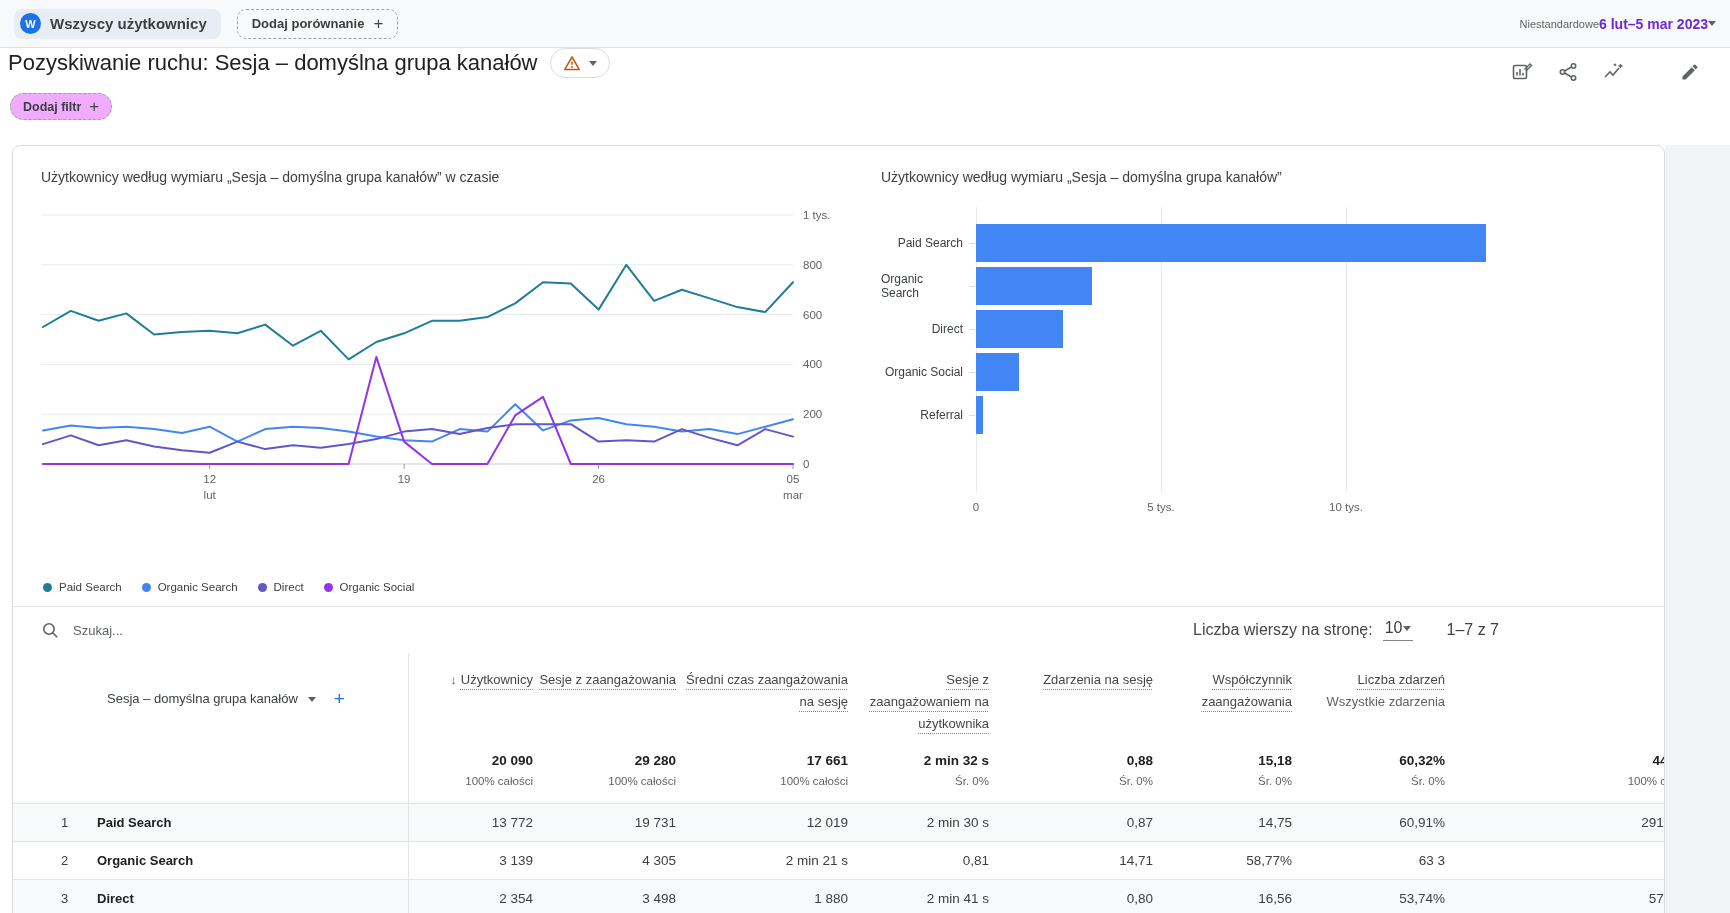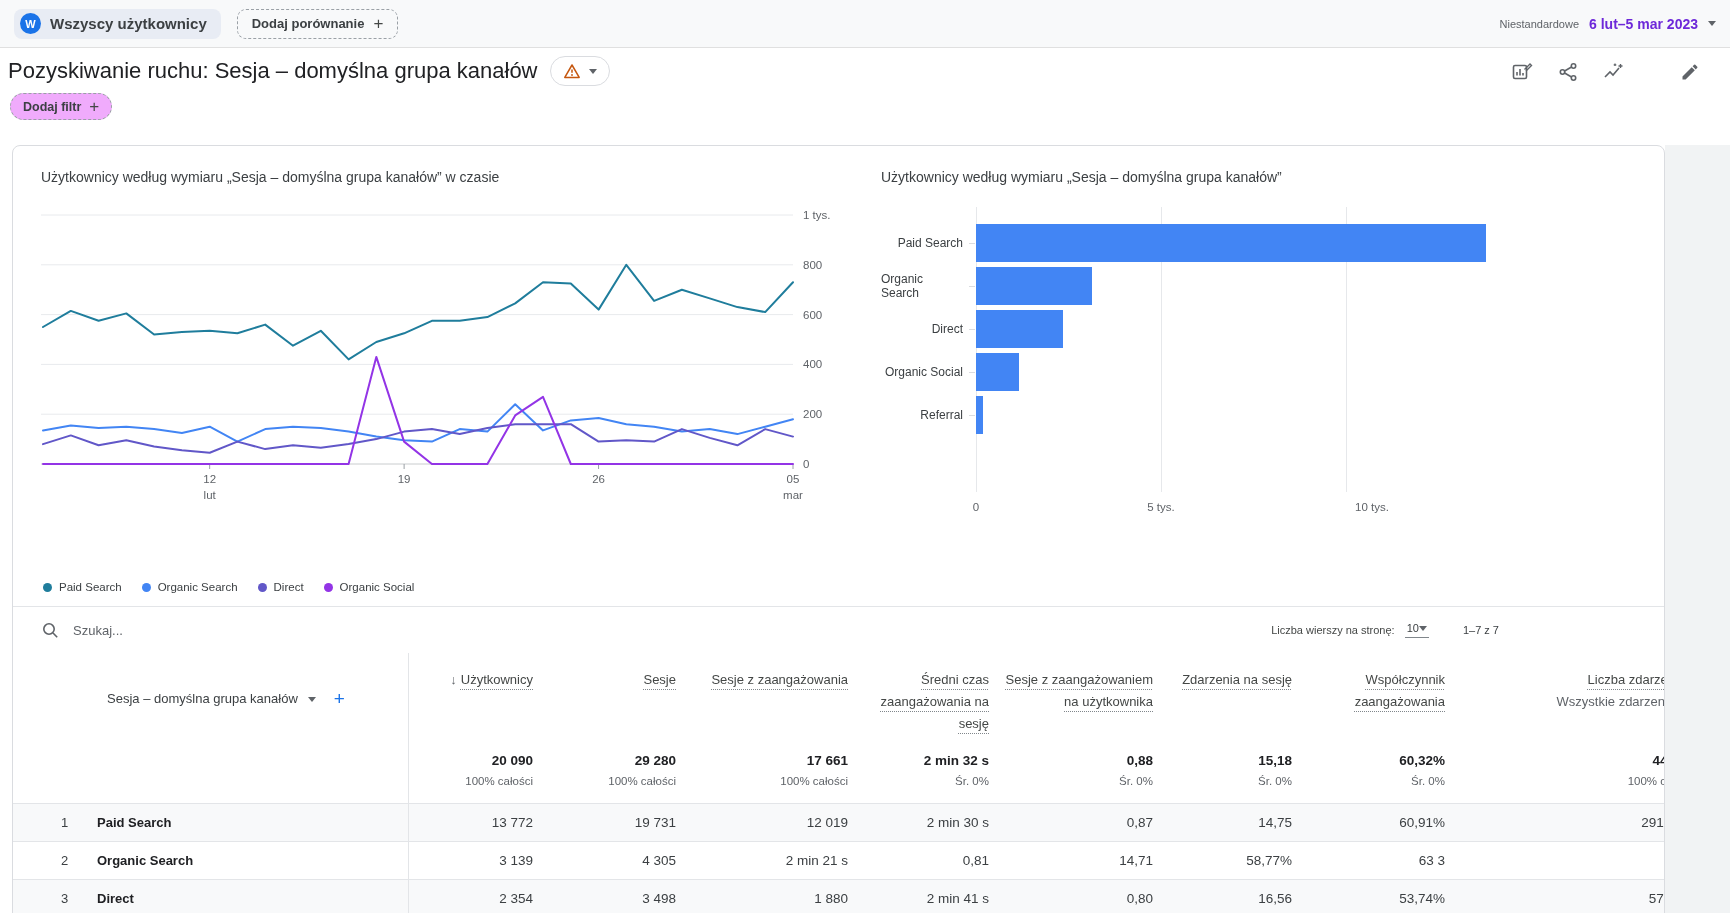--- a/index.html
+++ b/index.html
@@ -10,28 +10,28 @@
   .topbar { position:absolute; left:0; top:0; width:1730px; height:48px;
     background:#f8f9fa; border-bottom:1px solid #e0e0e0; display:flex; align-items:center; padding:0 14px; }
   .aud-chip { display:flex; align-items:center; gap:9px; background:#e8ecf4; border-radius:8px;
     height:30px; padding:0 14px 0 6px; cursor:pointer; }
   .aud-avatar { width:21px; height:21px; border-radius:50%; background:#1a73e8; color:#fff;
     font-size:11px; font-weight:700; display:flex; align-items:center; justify-content:center; }
   .chip-label { font-size:15px; font-weight:700; color:#3c4043; }
   .dashed-chip { display:flex; align-items:center; gap:9px; border:1px dashed #9aa0a6; border-radius:9px;
     height:30px; padding:0 14px; margin-left:16px; color:#3c4043; font-size:13px; font-weight:700; cursor:pointer; background:#f8f9fa;}
   .plus { font-size:17px; font-weight:400; color:#444746; line-height:1; }
-  .date-block { margin-left:auto; display:flex; align-items:center; gap:10px; cursor:pointer; }
+  .date-block { margin-left:auto; display:flex; align-items:center; cursor:pointer; }
   .date-type { font-size:11px; color:#5f6368; }
   .date-val { font-size:14px; font-weight:700; color:#6d28d9; }
   .caret { width:0; height:0; border-left:4px solid transparent; border-right:4px solid transparent;
     border-top:5px solid #5f6368; display:inline-block; }
 
   
-  .title-row { position:absolute; left:8px; top:56px; display:flex; align-items:center; }
+  .title-row { position:absolute; left:8px; top:48px; display:flex; align-items:center; }
   .page-title { font-size:22px; font-weight:400; color:#202124; }
   .warn-chip { display:flex; align-items:center; gap:8px; border:1px solid #dadce0; border-radius:16px;
     height:30px; padding:0 12px; margin-left:12px; cursor:pointer; background:#fff; }
   .actions { position:absolute; top:60px; right:28px; display:flex; align-items:center; gap:22px; }
   .actions .gap { width:8px; }
   .icon-btn { width:24px; height:24px; display:flex; align-items:center; justify-content:center; cursor:pointer; }
   .filter-row { position:absolute; left:10px; top:93px; }
   .filter-chip { display:inline-flex; align-items:center; gap:8px; border:1px dashed #9aa0a6; border-radius:14px;
     height:27px; padding:0 12px; font-size:12.5px; font-weight:700; color:#3c4043; cursor:pointer; background:#f0abfc; }
 
@@ -58,21 +58,21 @@
   .bar-rect { position:absolute; left:95px; top:0; height:38px; background:#4285f4; }
   .bar-axis-labels { position:absolute; top:332px; left:0; width:660px; height:16px; }
   .bar-axis-label { position:absolute; transform:translateX(-50%); font-size:11.5px; color:#5f6368; }
 
   
   .table-section { position:absolute; left:0; top:460px; width:1700px; border-top:1px solid #e3e5e8; }
   .search-row { height:46px; display:flex; align-items:center; padding-left:28px; width:1653px; }
   .search-input { border:none; outline:none; font-size:13px; color:#3c4043; margin-left:14px; width:300px;
     background:transparent; font-family:inherit; }
   .search-input::placeholder { color:#5f6368; }
-  .rows-ctl { margin-left:auto; display:flex; align-items:center; padding-right:167px; font-size:11px; color:#444746; }
+  .rows-ctl { margin-left:auto; display:flex; align-items:center; padding-right:167px; font-size:16px; color:#444746; }
   .rows-select { display:flex; align-items:center; margin-left:10px; border-bottom:1px solid #80868b;
     padding:0 2px 3px 2px; cursor:pointer; color:#3c4043; }
   .pag { margin-left:34px; color:#3c4043; }
 
   .trow { display:grid; grid-template-columns:368px 124px 143px 172px 141px 164px 139px 153px 230px; padding-left:28px; }
   .thead { height:92px; }
   .th { text-align:right; font-size:13px; color:#444746; line-height:22px; padding-top:16px; }
   .th .u { text-decoration:underline dotted 1px; text-decoration-color:#80868b; text-underline-offset:5px; }
   .th-sub { color:#5f6368; }
   .dim-th { display:flex; align-items:center; padding-left:66px; padding-top:0; text-align:left;
@@ -248,21 +248,21 @@
         </div>
         <div class="bar-row" style="top: 189px;">
           <div class="bar-label">Referral</div>
           <div class="bar-tick"></div>
           <div class="bar-rect" style="width: 7px; height: 38px; background: rgb(66, 133, 244);"></div>
         </div>
       </div>
     <div id="bar-axis" class="bar-axis-labels">
         <div class="bar-axis-label" style="left: 95px;">0</div>
         <div class="bar-axis-label" style="left: 280px;">5 tys.</div>
-        <div class="bar-axis-label" style="left: 491px;">10 tys.</div>
+        <div class="bar-axis-label" style="left: 465px;">10 tys.</div>
       </div>
   </div>
 
   <div class="table-section">
     <div class="search-row">
       <svg width="18" height="18" viewBox="0 0 18 18" fill="none" stroke="#5f6368" stroke-width="1.6">
         <circle cx="8" cy="8" r="5.2"></circle>
           <line x1="12" y1="12" x2="16.2" y2="16.2"></line>
       </svg>
       <input class="search-input" type="text" placeholder="Szukaj..." style="">
@@ -276,21 +276,20 @@
       </div>
     </div>
 
     <div class="trow thead" id="thead">
       <div class="th dim-th">
         <span>Sesja – domyślna grupa kanałów</span>
         <span class="caret"></span>
         <span class="dim-plus">+</span>
       </div>
     <div class="th"><span class="sort-arrow">↓</span><span class="u">Użytkownicy</span></div>
-        <div class="th"><span class="u">Sesje</span></div>
         <div class="th"><span class="u">Sesje z zaangażowania</span></div>
         <div class="th"><span class="u">Średni czas zaangażowania na sesję</span></div>
         <div class="th"><span class="u">Sesje z zaangażowaniem na użytkownika</span></div>
         <div class="th"><span class="u">Zdarzenia na sesję</span></div>
         <div class="th"><span class="u">Współczynnik zaangażowania</span></div>
         <div class="th"><span class="u">Liczba zdarzeń</span><div class="th-sub">Wszystkie zdarzenia</div></div>
       </div>
 
     <div class="trow totals" id="totals">
       <div class="tc first-cell"></div>

